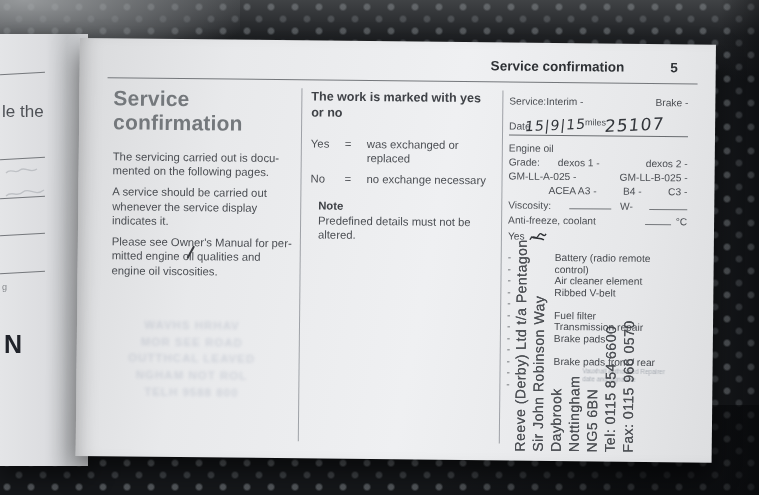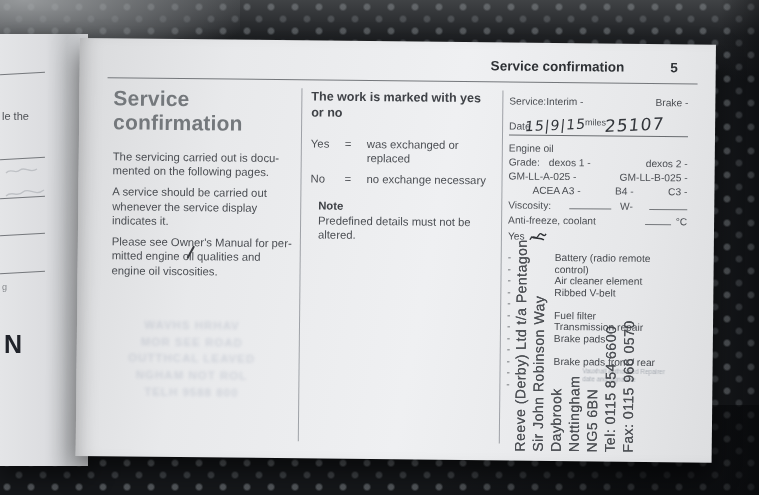--- a/index.html
+++ b/index.html
@@ -24,21 +24,21 @@
   
   .page-left{position:absolute;left:0;top:34px;width:88px;height:432px;
     background:linear-gradient(90deg,#e4e5e7 0%,#dcdde0 52%,#c6c8cb 76%,#cdcfd2 88%,#d8d9dc 100%);
     box-shadow:0 10px 22px rgba(0,0,0,.55);}
   .lp-line{position:absolute;left:0;width:45px;height:1px;background:#74777b;transform:rotate(-3deg);}
   .lp-line:nth-of-type(1){top:39px;}
   .lp-line:nth-of-type(2){top:124px;}
   .lp-line:nth-of-type(3){top:163px;}
   .lp-line:nth-of-type(4){top:200px;}
   .lp-line:nth-of-type(5){top:238px;}
-  .lp-frag-top{position:absolute;left:2px;top:76px;font-size:11px;color:#4e5156;}
+  .lp-frag-top{position:absolute;left:2px;top:68px;font-size:17px;color:#4e5156;}
   .lp-squiggle{position:absolute;left:4px;opacity:.5;}
   .lp-frag-g{position:absolute;left:2px;top:248px;font-size:9px;color:#85888c;}
   .lp-big-letter{position:absolute;left:4px;top:296px;font-size:25px;font-weight:bold;color:#20232a;}
 
   
   .page{position:absolute;left:80px;top:38px;width:636px;height:418px;
     transform:rotate(0.6deg);transform-origin:0 0;
     background:linear-gradient(100deg,#d9dadc 0%,#e8e9eb 22%,#eff0f2 55%,#e6e7e9 84%,#dddee0 100%);
     box-shadow:0 12px 26px rgba(0,0,0,.6), inset 16px 0 20px -14px rgba(0,0,0,.25);}
 
@@ -166,29 +166,29 @@
       </div>
       <div class="date-row">
         <span class="date-label">Date</span>
         <span class="hw hw-date">15|9|15</span>
         <span class="miles-label">miles</span>
         <span class="hw hw-miles">25107</span>
       </div>
       <div class="engine-oil">Engine oil</div>
       <div class="f-row" style="line-height:14px">
         <span>Grade:</span>
-        <span style="margin-left:9px">dexos 1 -</span>
+        <span style="margin-left:18px">dexos 1 -</span>
         <span class="ml-a">dexos 2 -</span>
       </div>
       <div class="f-row" style="line-height:14px">
         <span style="">GM-LL-A-025 -</span>
         <span class="ml-a">GM-LL-B-025 -</span>
       </div>
       <div class="f-row" style="line-height:14px">
-        <span style="margin-left:24px">ACEA A3 -</span>
+        <span style="margin-left:40px">ACEA A3 -</span>
         <span class="ml-a">B4 -</span>
         <span class="ml-a">C3 -</span>
       </div>
       <div class="f-row" style="line-height:14px">
         <span>Viscosity:</span>
         <span class="blank" style="width:42px;margin-left:18px"></span>
         <span style="margin-left:9px">W-</span>
         <span class="blank ml-a" style="width:38px"></span>
       </div>
       <div class="f-row" style="line-height:15px">

